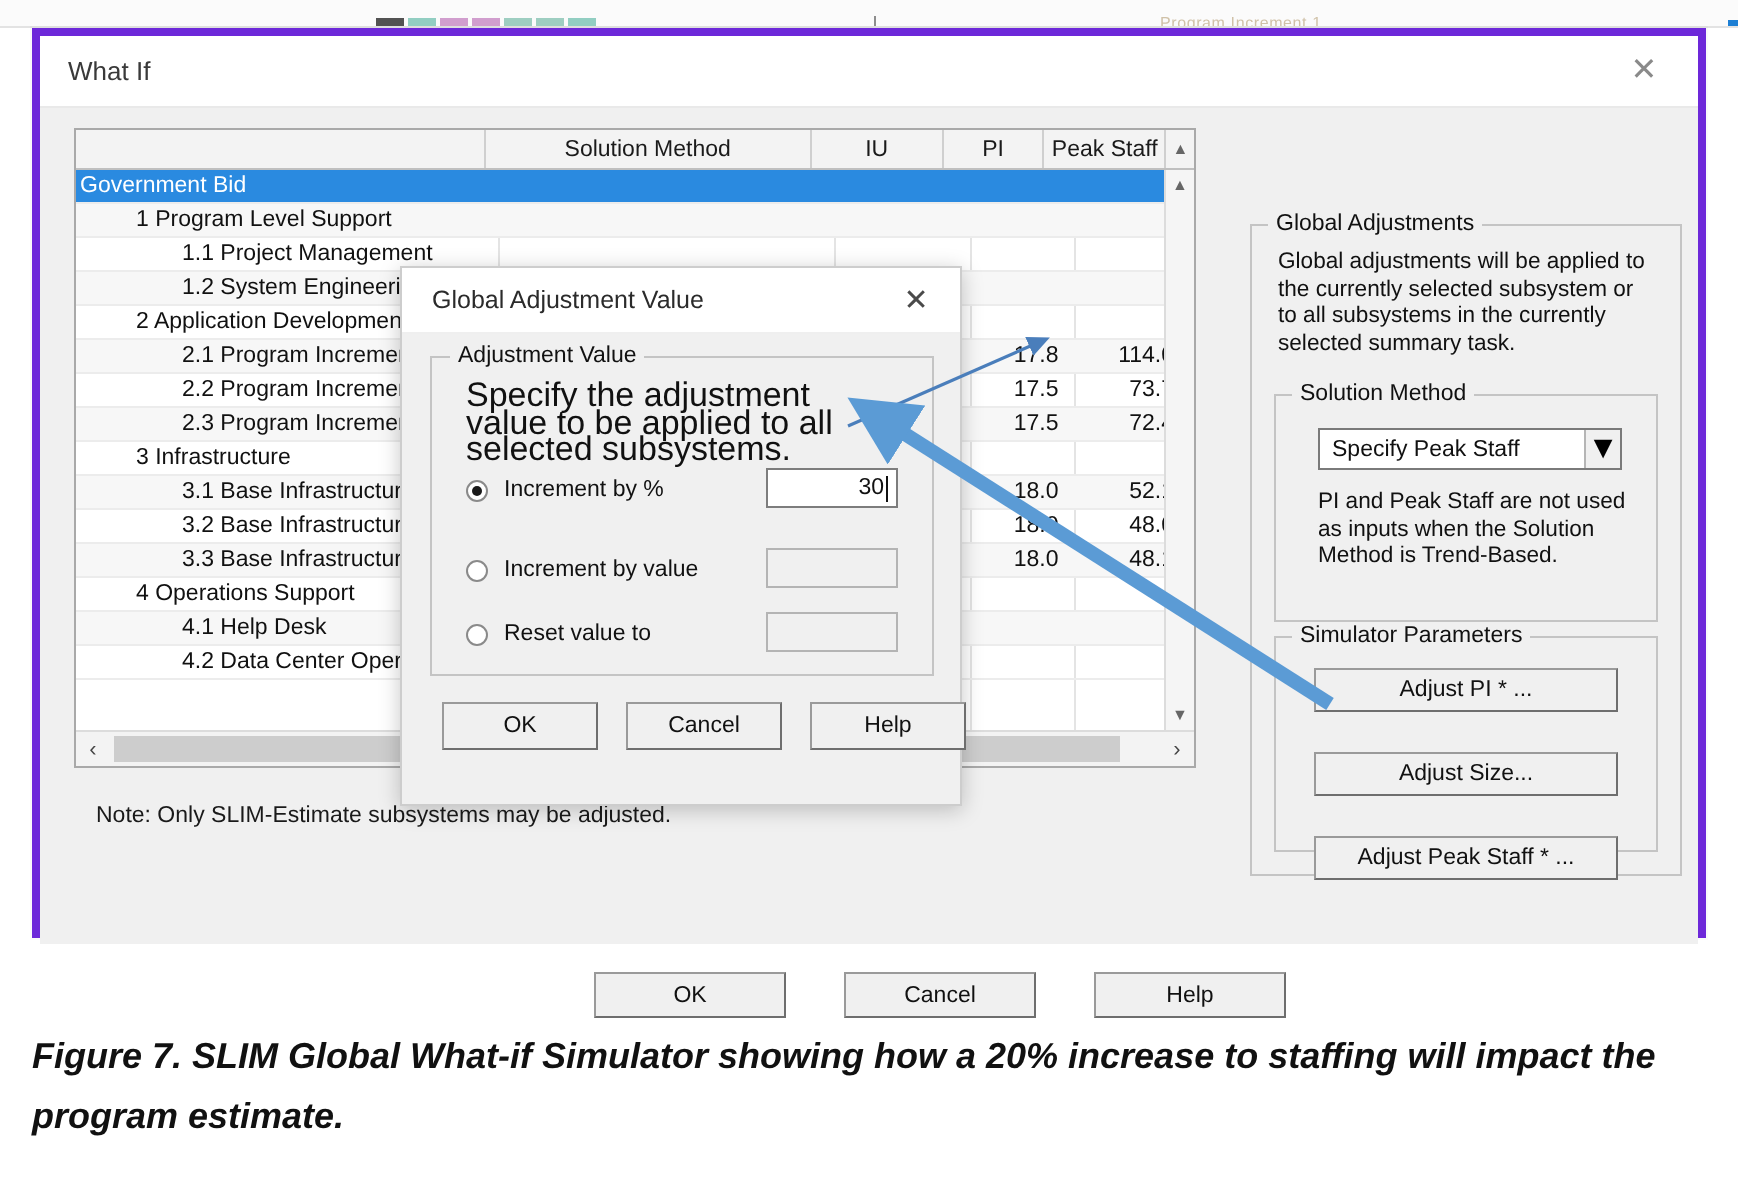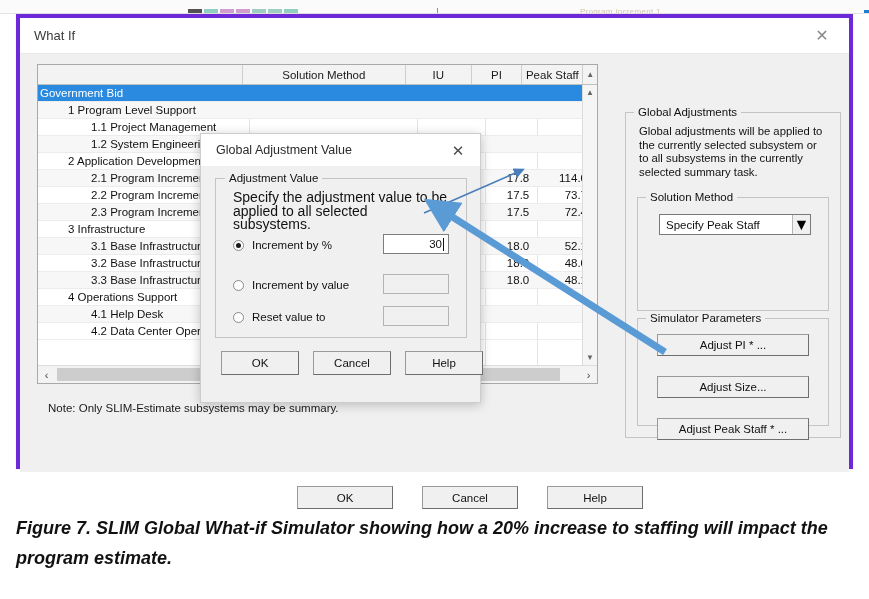--- a/index.html
+++ b/index.html
@@ -191,21 +191,21 @@
   .av-box {
     position: absolute; left: 14px; top: 44px; width: 252px; height: 160px;
     border: 1px solid #c4c4c4;
   }
   .av-box > .legend {
     position: absolute; top: -7px; left: 9px; background: #f0f0f0;
     padding: 0 4px; font-size: 11.5px; color: #111;
   }
   .av-desc {
     position: absolute; left: 17px; top: 12px; width: 216px;
-    font-size: 14px; color: #111; line-height: 13.5px;
+    font-size: 17px; color: #111; line-height: 13.5px;
   }
   .opt-row { position: absolute; left: 17px; display: flex; align-items: center; }
   .radio {
     width: 11px; height: 11px; border-radius: 50%;
     border: 1px solid #8a8a8a; background: #ffffff;
     display: flex; align-items: center; justify-content: center; flex: none;
   }
   .radio.on::after {
     content: ""; width: 5px; height: 5px; border-radius: 50%; background: #1a1a1a;
   }
@@ -395,39 +395,40 @@
           <div class="arw bot">▼</div>
         </div>
 
         <div class="hscroll">
           <div class="harw">‹</div>
           <div class="hthumb"></div>
           <div class="harw" style="margin-left:auto">›</div>
         </div>
       </div>
 
-      <div class="note">Note: Only SLIM-Estimate subsystems may be summary.</div>
+      <div class="note">Note: Only SLIM-Estimate subsystems may be adjusted.</div>
 
       <div class="footer-btns">
         <div class="btn">OK</div>
         <div class="btn">Cancel</div>
         <div class="btn">Help</div>
       </div>
 
       <div class="gbox ga-panel">
         <div class="legend">Global Adjustments</div>
         <div class="ga-text">Global adjustments will be applied to the currently selected subsystem or to all subsystems in the currently selected summary task.</div>
       </div>
 
       <div class="gbox sm-box">
         <div class="legend">Solution Method</div>
         <div class="combo">
           <div class="cval">Specify Peak Staff</div>
           <div class="carrow">▼</div>
         </div>
+        <div class="sm-note">PI and Peak Staff are not used as inputs when the Solution Method is Trend-Based.</div>
       </div>
 
       <div class="gbox sp-box">
         <div class="legend">Simulator Parameters</div>
         <div class="sp-btns">
           <div class="sp-btn">Adjust PI * ...</div>
           <div class="sp-btn">Adjust Size...</div>
           <div class="sp-btn">Adjust Peak Staff * ...</div>
         </div>
       </div>

